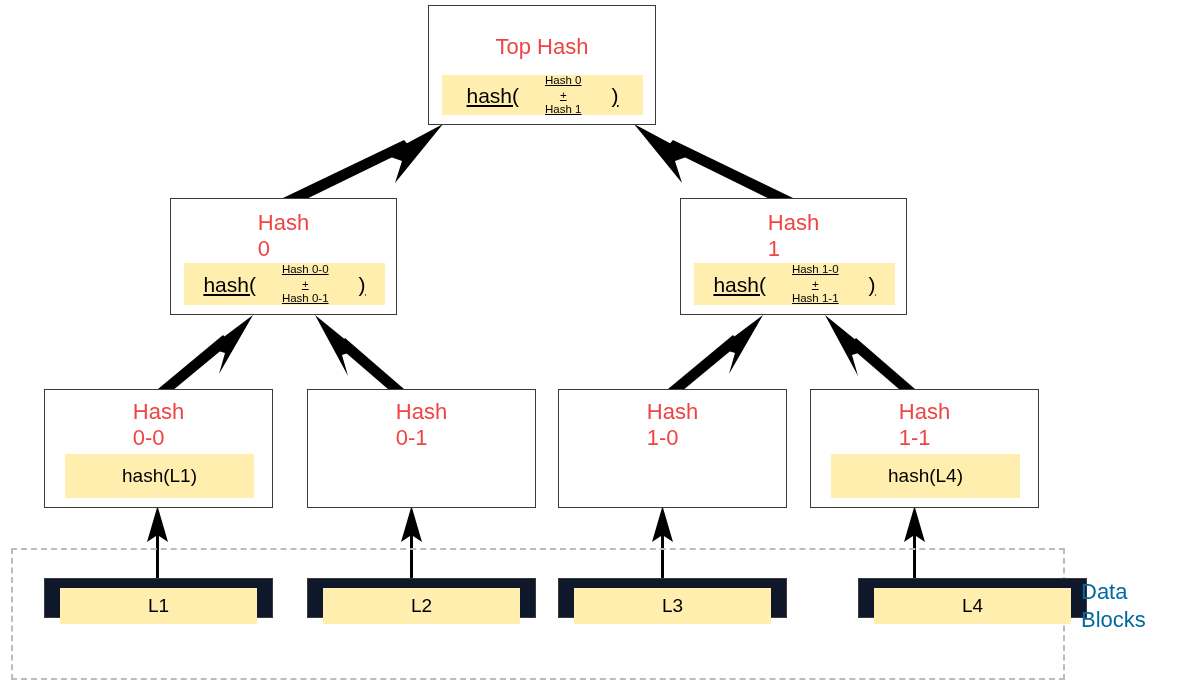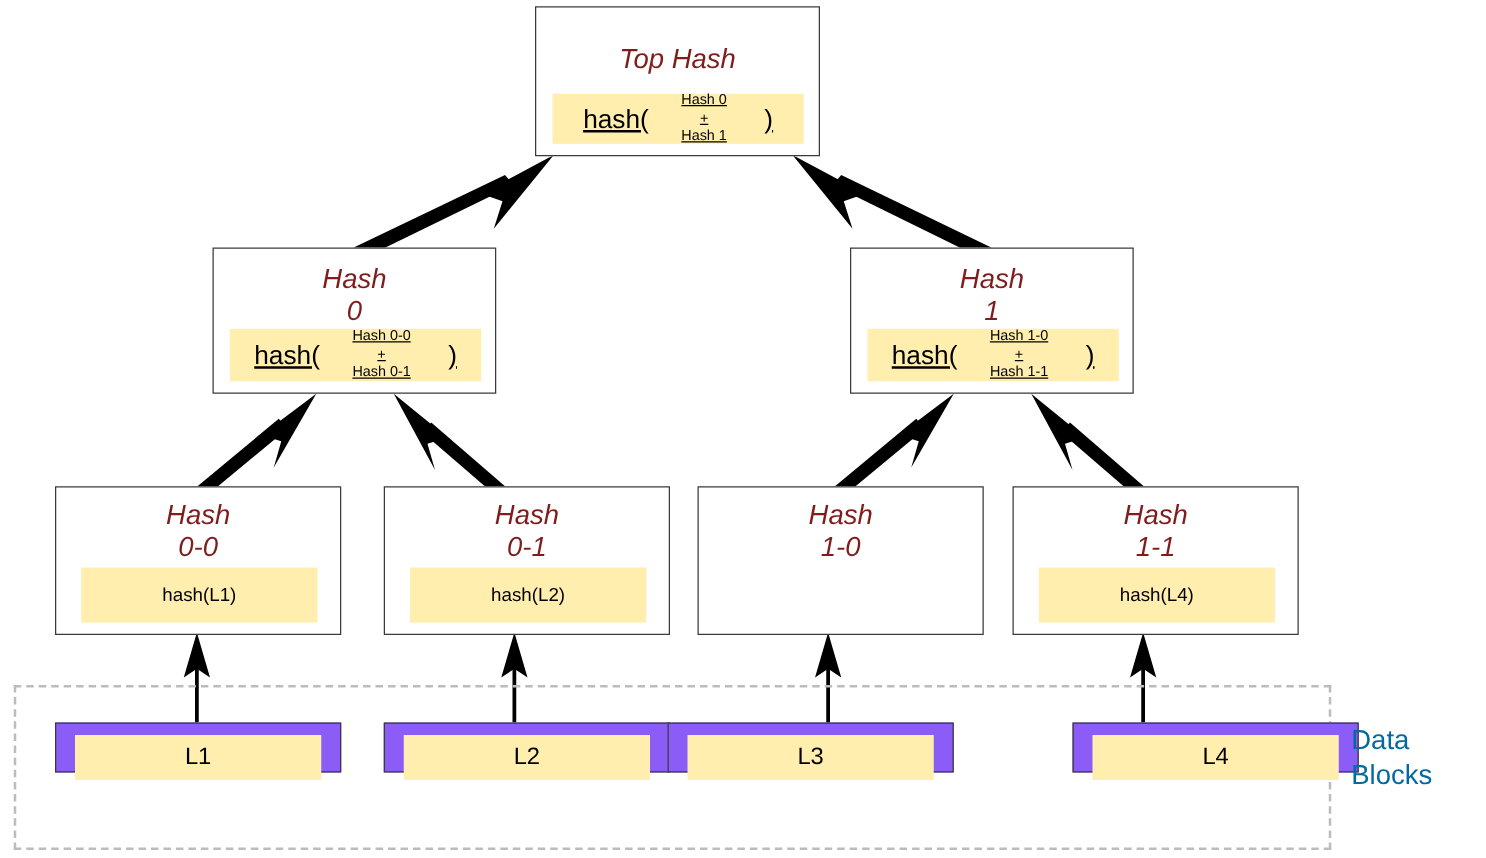--- a/index.html
+++ b/index.html
@@ -23,39 +23,38 @@
   .node {
     position: absolute;
     box-sizing: border-box;
     background: #ffffff;
     border: 1.6px solid #3a3a3a;
     display: flex;
     flex-direction: column;
     align-items: center;
   }
   .node-title {
-    text-align: center;
+    text-align: left;
     line-height: 1.18;
-    color: #7f1d1d;
+    color: #ef4444;
     white-space: pre-line;
     font-weight: 400;
-    font-style: italic;
   }
   
   .band {
     position: absolute;
     box-sizing: border-box;
     background: #ffeeae;
     display: flex;
     align-items: center;
     justify-content: center;
     color: #000000;
   }
   .band-plain {
-    font-size: 15px;
+    font-size: 19px;
   }
   
   .band-concat {
     gap: 0;
     text-decoration: underline;
   }
   .concat-hash {
     font-size: 21px;
     line-height: 1;
   }
@@ -100,26 +99,26 @@
     height: 132px;
     box-sizing: border-box;
     border: 2px dashed #bcbcbc;
   }
   .dblock {
     position: absolute;
     top: 578px;
     width: 229px;
     height: 40px;
     box-sizing: border-box;
-    background: #8b5cf6;
+    background: #0f172a;
     border: 1.6px solid #3a3a3a;
   }
   #dblock-l1 { left: 44px; }
   #dblock-l2 { left: 307px; }
-  #dblock-l3 { left: 534px; }
+  #dblock-l3 { left: 558px; }
   #dblock-l4 { left: 810px; margin-left: 48px; }
   .dblock .band {
     left: 15px;
     top: 9px;
     width: 197px;
     height: 36px;
     font-size: 19px;
   }
   #datablocks-label {
     position: absolute;
@@ -236,21 +235,20 @@
   </div>
 
   <div class="node leaf" id="node-h00">
     <div class="node-title">Hash
 0-0</div>
     <div class="band band-plain">hash(L1)</div>
   </div>
   <div class="node leaf" id="node-h01">
     <div class="node-title">Hash
 0-1</div>
-    <div class="band band-plain">hash(L2)</div>
   </div>
   <div class="node leaf" id="node-h10">
     <div class="node-title">Hash
 1-0</div>
   </div>
   <div class="node leaf" id="node-h11">
     <div class="node-title">Hash
 1-1</div>
     <div class="band band-plain">hash(L4)</div>
   </div>

